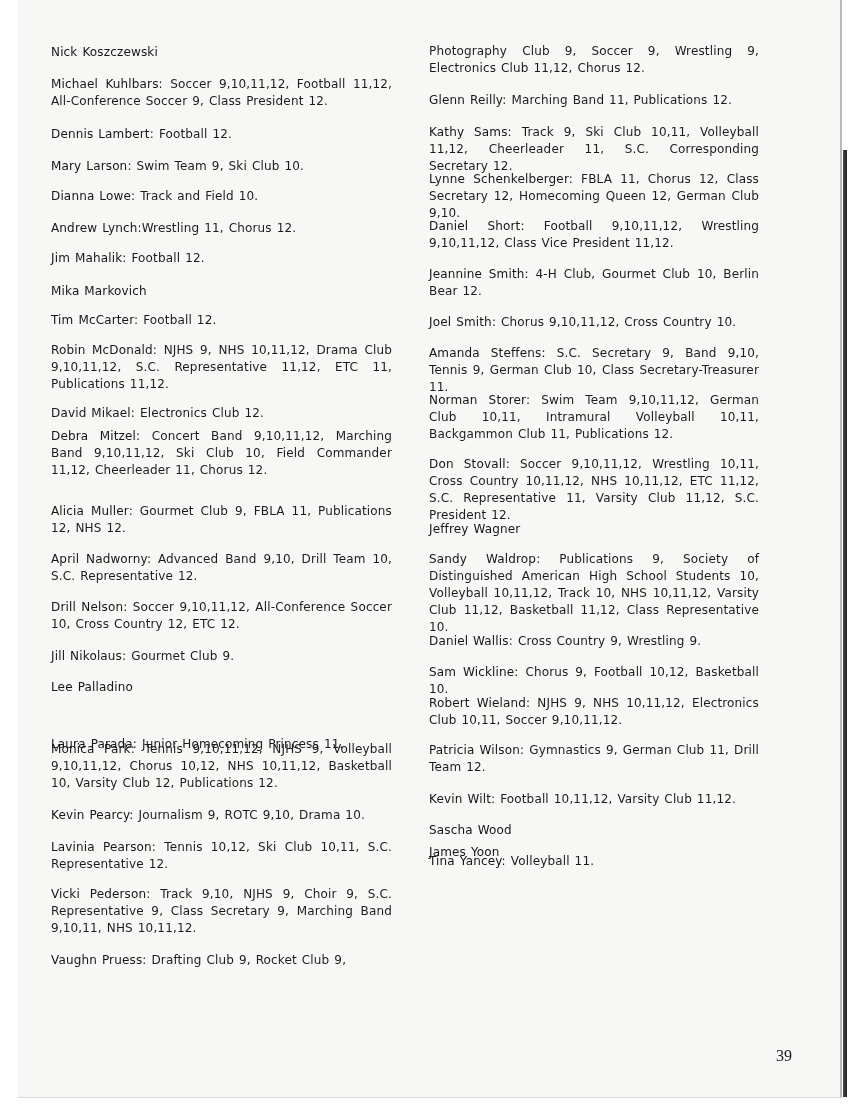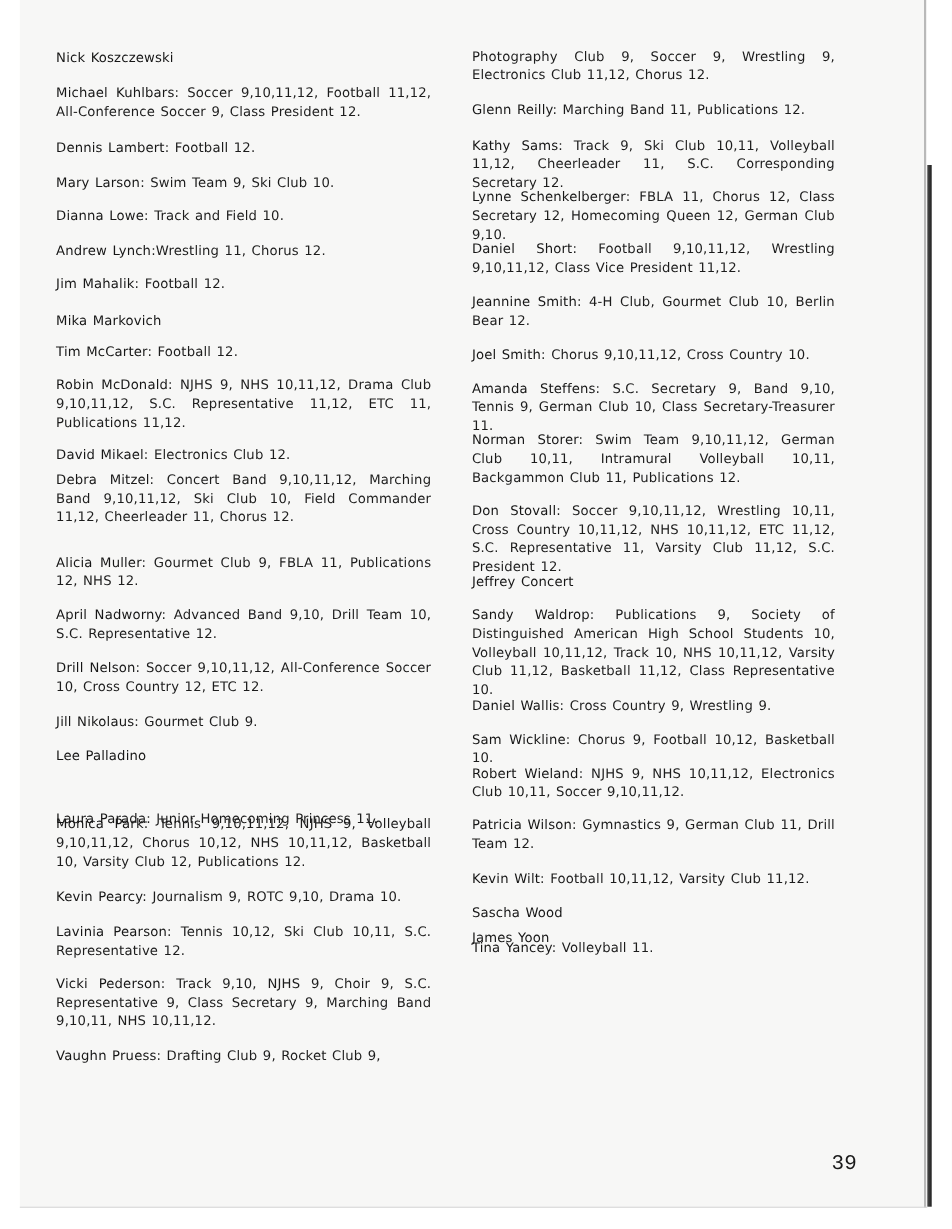--- a/index.html
+++ b/index.html
@@ -68,24 +68,24 @@
     color: #1c1c1c;
     text-align: justify;
     letter-spacing: 0.15px;
     word-spacing: 1px;
   }
   .entry .name {
     color: #161616;
   }
   .page-number {
     position: absolute;
-    left: 756px;
+    left: 776px;
     top: 1047px;
-    font-family: Liberation Mono, monospace;
-    font-size: 19px;
+    font-family: Liberation Serif, serif;
+    font-size: 16px;
     color: #1a1a1a;
   }
 </style>
 </head>
 <body>
 
 <div class="page"></div>
 <div class="page-edge-light"></div>
 <div class="page-edge-dark"></div>
 <div class="page-bottom-edge"></div>
@@ -120,21 +120,21 @@
   <p class="entry" style="top:43px"><span>Photography Club 9, Soccer 9, Wrestling 9, Electronics Club 11,12, Chorus 12.</span></p>
   <p class="entry" style="top:92px"><span class="name">Glenn Reilly</span>: <span>Marching Band 11, Publications 12.</span></p>
   <p class="entry" style="top:124px"><span class="name">Kathy Sams</span>: <span>Track 9, Ski Club 10,11, Volleyball 11,12, Cheerleader 11, S.C. Corresponding Secretary 12.</span></p>
   <p class="entry" style="top:171px"><span class="name">Lynne Schenkelberger</span>: <span>FBLA 11, Chorus 12, Class Secretary 12, Homecoming Queen 12, German Club 9,10.</span></p>
   <p class="entry" style="top:218px"><span class="name">Daniel Short</span>: <span>Football 9,10,11,12, Wrestling 9,10,11,12, Class Vice President 11,12.</span></p>
   <p class="entry" style="top:266px"><span class="name">Jeannine Smith</span>: <span>4-H Club, Gourmet Club 10, Berlin Bear 12.</span></p>
   <p class="entry" style="top:314px"><span class="name">Joel Smith</span>: <span>Chorus 9,10,11,12, Cross Country 10.</span></p>
   <p class="entry" style="top:345px"><span class="name">Amanda Steffens</span>: <span>S.C. Secretary 9, Band 9,10, Tennis 9, German Club 10, Class Secretary-Treasurer 11.</span></p>
   <p class="entry" style="top:392px"><span class="name">Norman Storer</span>: <span>Swim Team 9,10,11,12, German Club 10,11, Intramural Volleyball 10,11, Backgammon Club 11, Publications 12.</span></p>
   <p class="entry" style="top:456px"><span class="name">Don Stovall</span>: <span>Soccer 9,10,11,12, Wrestling 10,11, Cross Country 10,11,12, NHS 10,11,12, ETC 11,12, S.C. Representative 11, Varsity Club 11,12, S.C. President 12.</span></p>
-  <p class="entry" style="top:521px"><span class="name">Jeffrey Concert</span></p>
+  <p class="entry" style="top:521px"><span class="name">Jeffrey Wagner</span></p>
   <p class="entry" style="top:551px"><span class="name">Sandy Waldrop</span>: <span>Publications 9, Society of Distinguished American High School Students 10, Volleyball 10,11,12, Track 10, NHS 10,11,12, Varsity Club 11,12, Basketball 11,12, Class Representative 10.</span></p>
   <p class="entry" style="top:633px"><span class="name">Daniel Wallis</span>: <span>Cross Country 9, Wrestling 9.</span></p>
   <p class="entry" style="top:664px"><span class="name">Sam Wickline</span>: <span>Chorus 9, Football 10,12, Basketball 10.</span></p>
   <p class="entry" style="top:695px"><span class="name">Robert Wieland</span>: <span>NJHS 9, NHS 10,11,12, Electronics Club 10,11, Soccer 9,10,11,12.</span></p>
   <p class="entry" style="top:742px"><span class="name">Patricia Wilson</span>: <span>Gymnastics 9, German Club 11, Drill Team 12.</span></p>
   <p class="entry" style="top:791px"><span class="name">Kevin Wilt</span>: <span>Football 10,11,12, Varsity Club 11,12.</span></p>
   <p class="entry" style="top:822px"><span class="name">Sascha Wood</span></p>
   <p class="entry" style="top:853px"><span class="name">Tina Yancey</span>: <span>Volleyball 11.</span></p>
   <p class="entry" style="top:844px"><span class="name">James Yoon</span></p>
 </div>

